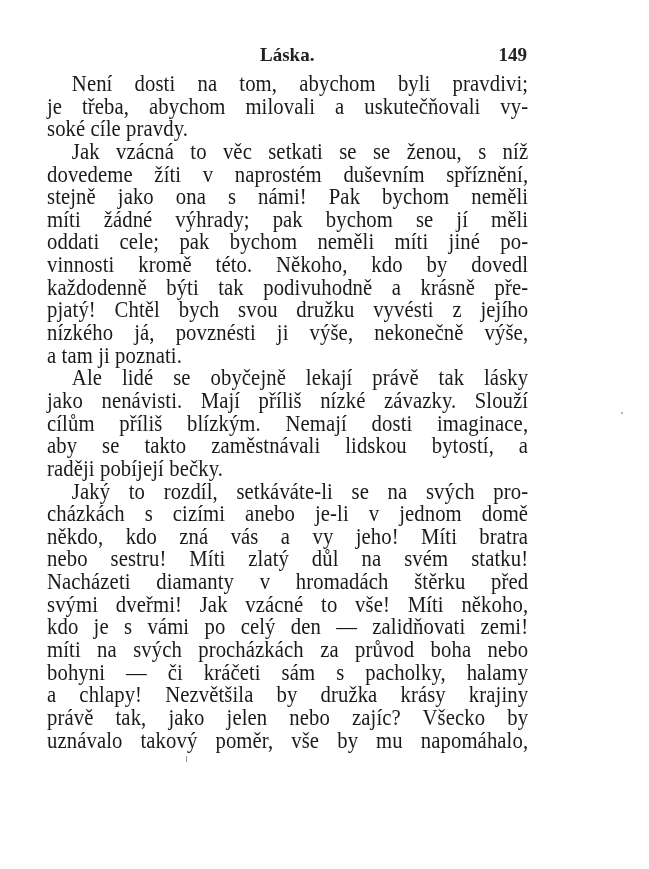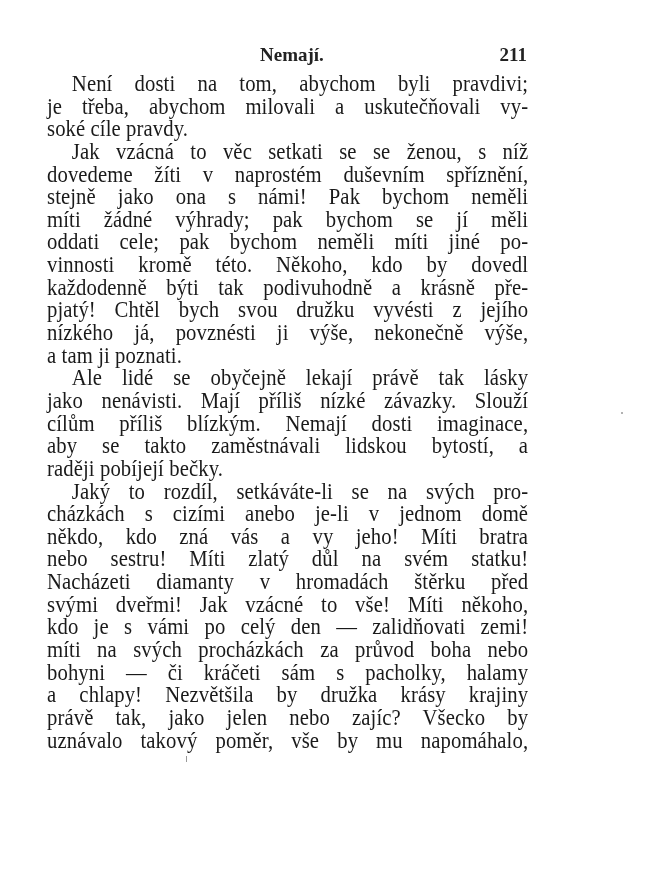--- a/index.html
+++ b/index.html
@@ -69,22 +69,22 @@
       background: #999;
       border-radius: 50%;
     }
   </style>
 </head>
 <body>
 
 <div class="page">
 
   <div class="running-head">
-    <span class="title">Nemají.</span>
-    <span class="page-number">211</span>
+    <span class="title">Láska.</span>
+    <span class="page-number">149</span>
   </div>
 
   <div class="text-block">
 
     <div class="line indent">Není dosti na tom, abychom byli pravdivi;</div>
     <div class="line">je třeba, abychom milovali a uskutečňovali vy-</div>
     <div class="line last">soké cíle pravdy.</div>
 
     <div class="line indent">Jak vzácná to věc setkati se se ženou, s níž</div>
     <div class="line">dovedeme žíti v naprostém duševním spříznění,</div>

